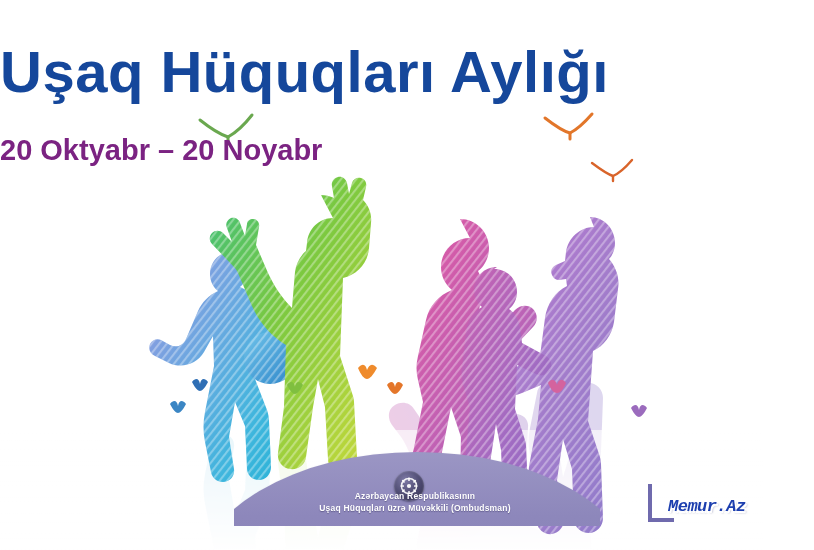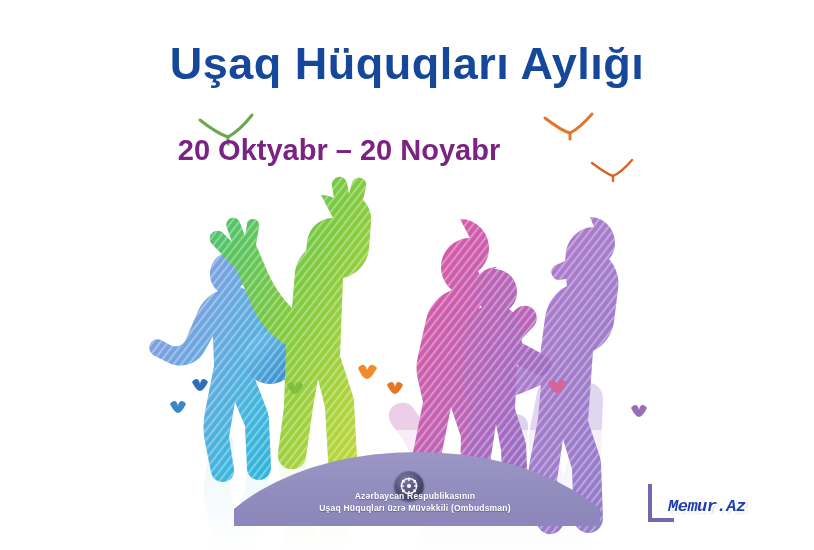--- a/index.html
+++ b/index.html
@@ -17,34 +17,33 @@
     background: #ffffff;
     overflow: hidden;
   }
 
   
   .title {
     position: absolute;
     left: 0;
     top: 38px;
     width: 814px;
-    text-align: center;
-    font-size: 45px;
+    font-size: 58px;
     font-weight: bold;
     letter-spacing: 0.5px;
     color: #15479b;
     font-family: "Liberation Sans", sans-serif;
     white-space: nowrap;
   }
   .subtitle {
     position: absolute;
     left: 0;
     top: 134px;
     width: 678px;
-    text-align: center;
+    text-align: left;
     font-size: 29px;
     font-weight: bold;
     color: #7b2382;
     font-family: "Liberation Sans", sans-serif;
     white-space: nowrap;
   }
 
   
   #scene {
     position: absolute;

